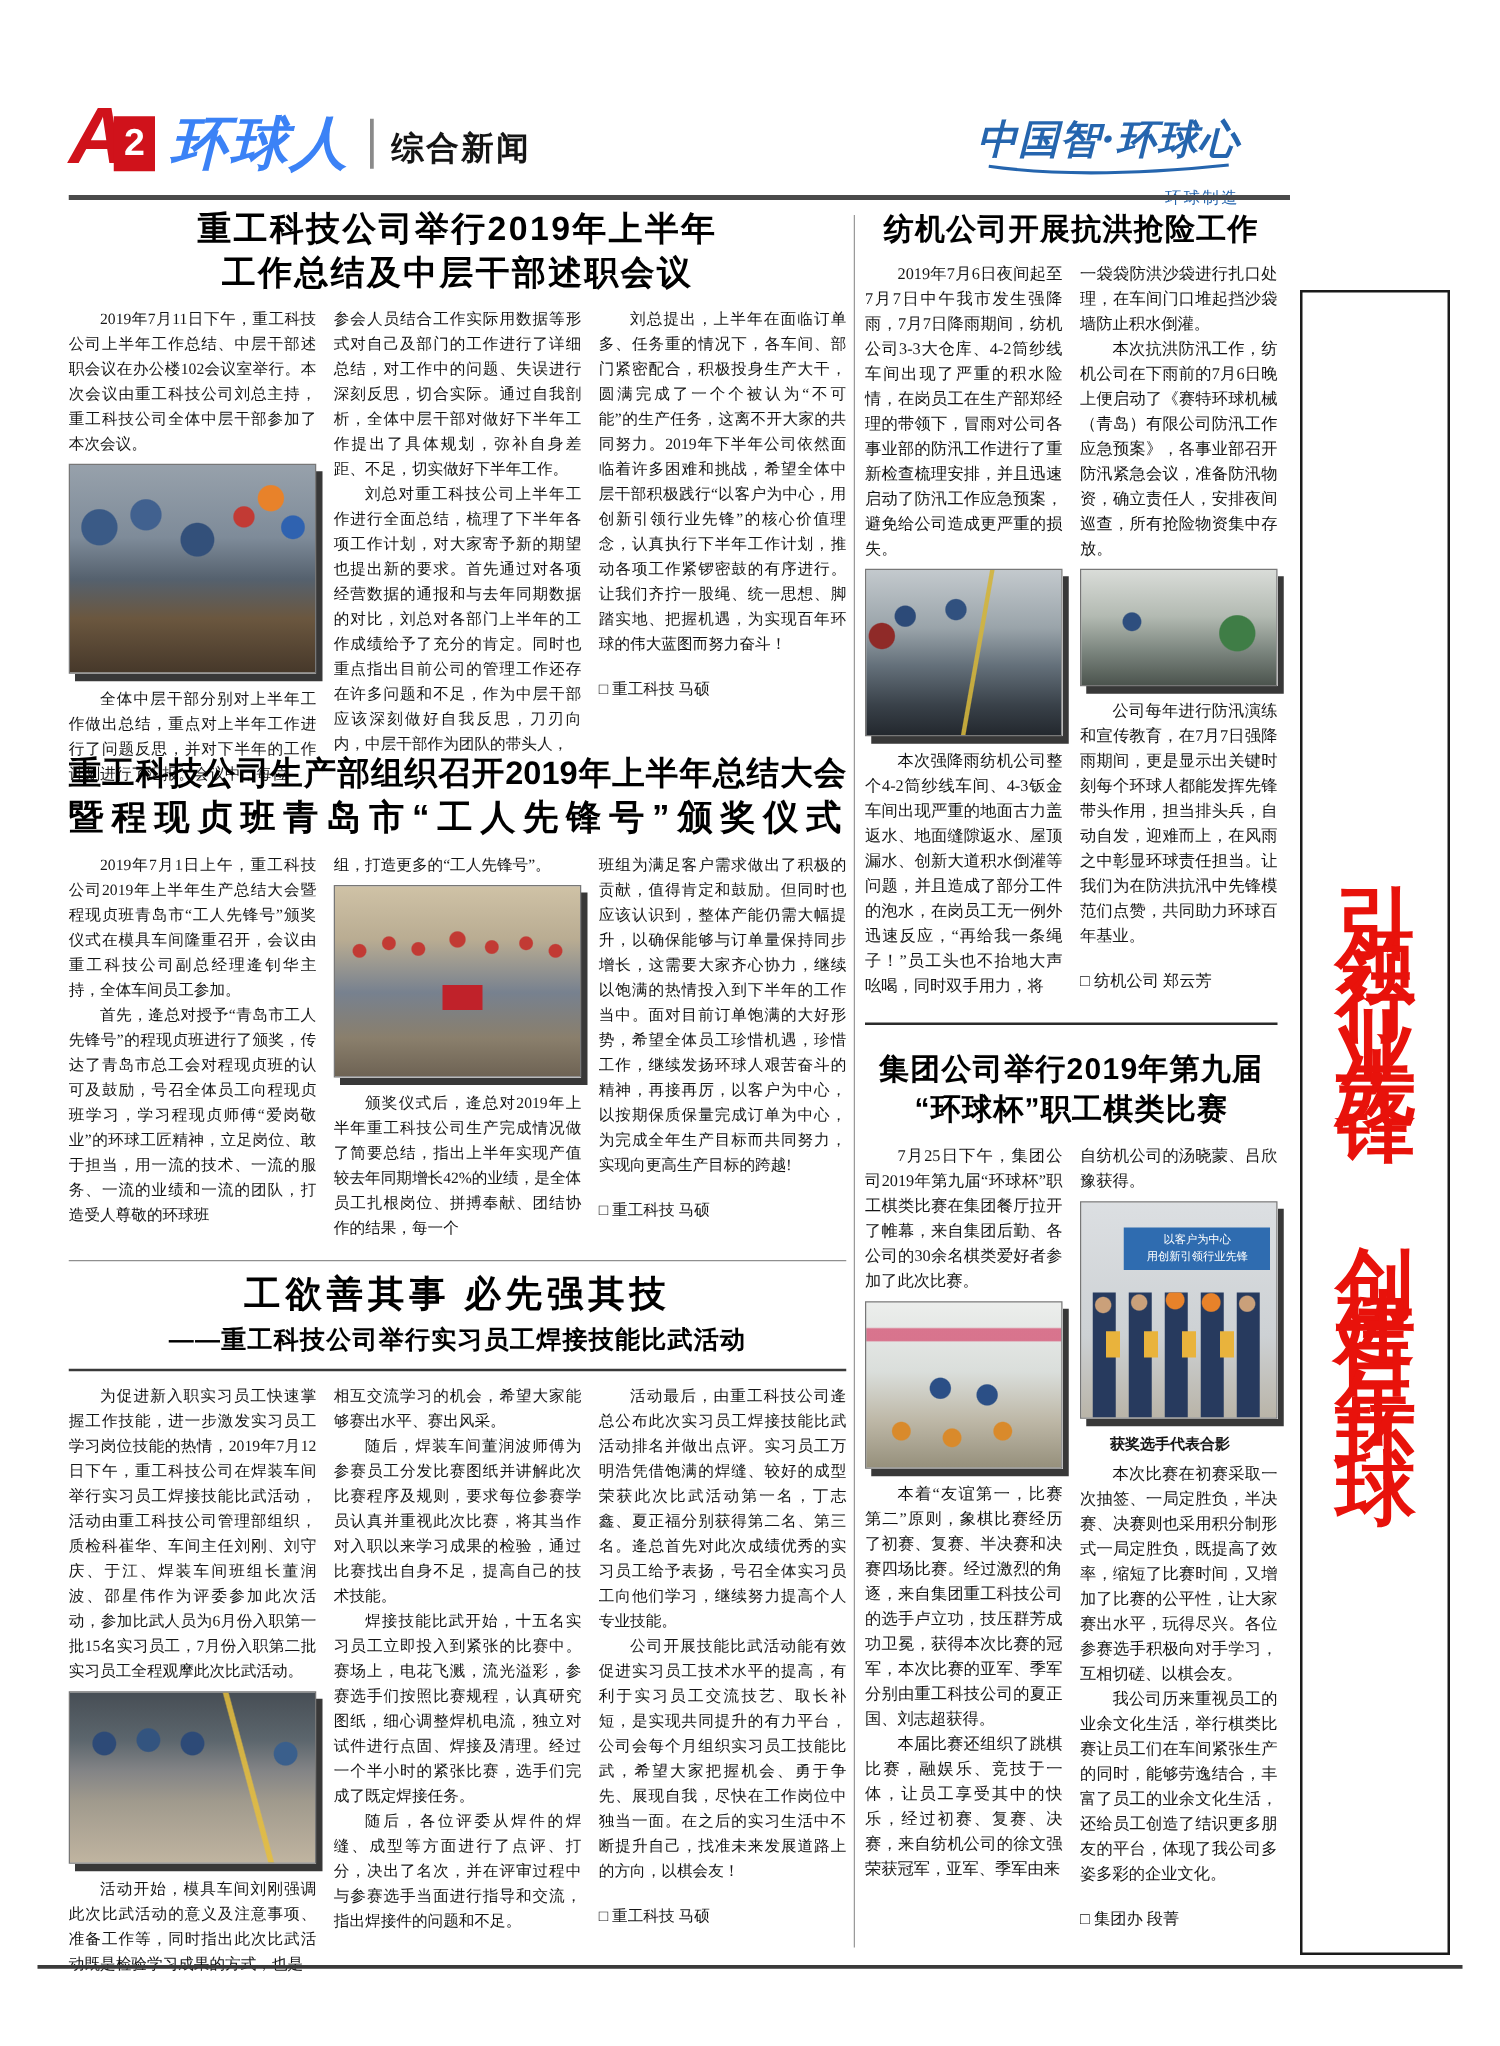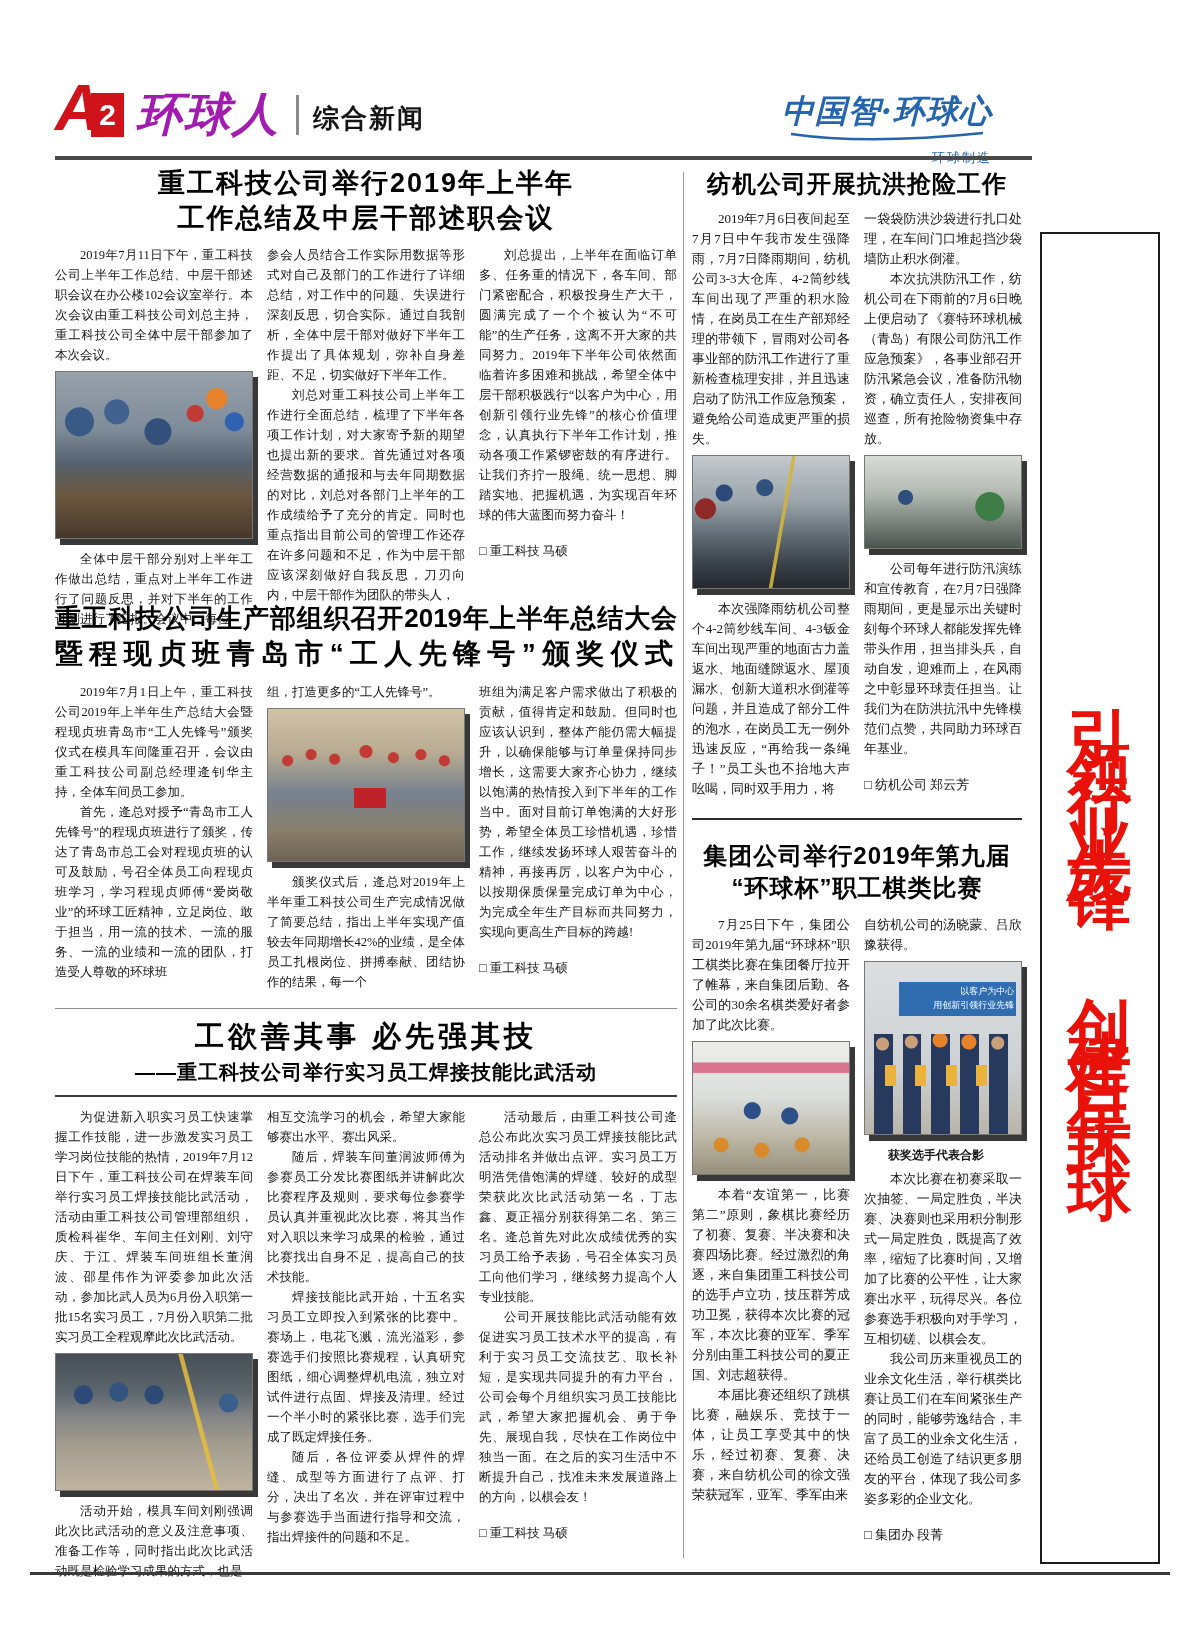--- a/index.html
+++ b/index.html
@@ -6,21 +6,21 @@
   #page{position:relative;width:1200px;height:1637px;background:#fff;overflow:hidden;
         font-family:"Liberation Serif","DejaVu Serif",serif;color:#151515;}
 
   
   .header{position:absolute;left:55px;top:78px;width:977px;height:80px;}
   .brand{position:absolute;left:0;top:0;display:flex;align-items:flex-end;}
   .logo-a{font-family:"Liberation Sans","DejaVu Sans",sans-serif;font-weight:900;font-style:italic;
           font-size:64px;line-height:.95;color:#d0121b;}
   .logo-2{display:inline-block;background:#d0121b;color:#fff;font-family:"Liberation Sans",sans-serif;
           font-weight:900;font-size:30px;line-height:1;padding:7px 8px;margin-left:-10px;margin-bottom:2px;}
-  .brand-name{color:#a21caf;font-family:"DejaVu Serif",serif;font-weight:700;font-style:italic;
+  .brand-name{color:#3b82f6;font-family:"DejaVu Serif",serif;font-weight:700;font-style:italic;
           font-size:46px;line-height:1;margin:0 16px 2px 12px;letter-spacing:2px;}
   .brand-div{width:3px;height:40px;background:#8a8a8a;margin:0 14px 4px 0;}
   .section-label{font-family:"Liberation Sans","DejaVu Sans",sans-serif;font-weight:900;
           font-size:26px;line-height:1;margin-bottom:8px;letter-spacing:2px;}
   .slogan-box{position:absolute;right:40px;top:16px;text-align:center;}
   .slogan{color:#2565ae;font-family:"DejaVu Serif",serif;font-weight:700;font-style:italic;
           font-size:32px;line-height:1.1;letter-spacing:1px;}
   .slogan-sub{color:#2565ae;font-size:13px;text-align:right;letter-spacing:2px;margin-top:2px;}
   .header-rule{position:absolute;left:55px;top:156px;width:977px;height:4px;background:#4a4a4a;}
 
@@ -48,21 +48,21 @@
 
   .a1{left:55px;top:166px;width:622px;}
   .a1 .t{font-size:27px;line-height:1.28;text-align:center;letter-spacing:2px;}
 
   .a3{left:55px;top:602px;width:622px;}
   .a3 .t1{font-size:26px;line-height:1.3;text-align:justify;text-align-last:justify;}
   .a3 .t2{font-size:28px;line-height:1.3;text-align:justify;text-align-last:justify;letter-spacing:4px;}
 
   .a4{left:55px;top:1008px;width:622px;border-top:1px solid #8f8f8f;padding-top:10px;}
   .a4 .title-block{border-bottom:2px solid #3a3a3a;padding-bottom:9px;}
-  .a4 .t1{font-size:29px;line-height:1.2;text-align:center;letter-spacing:4px;}
+  .a4 .t1{font-size:29px;line-height:1.2;text-align:center;letter-spacing:4px;font-family:Liberation Serif, serif;}
   .a4 .t2{font-size:20px;line-height:1.4;text-align:center;letter-spacing:1px;margin-top:4px;}
 
   .a2{left:692px;top:168px;width:330px;}
   .a2 .t{font-size:24px;line-height:1.3;text-align:center;letter-spacing:1px;}
 
   .a5{left:692px;top:826px;width:330px;padding-top:14px;}
   .a5 .t{font-size:24px;line-height:1.35;text-align:center;letter-spacing:1px;}
 
   .caption{font-family:Liberation Sans, sans-serif;font-weight:700;
            font-size:12px;text-indent:2em;margin:2px 0 4px 0;}
@@ -109,21 +109,21 @@
     linear-gradient(180deg, transparent 15%, rgba(214,96,126,.85) 16% 23%, transparent 24%),
     radial-gradient(circle at 18% 78%, #d98a2b 0 7px, transparent 8px),
     radial-gradient(circle at 44% 82%, #d98a2b 0 7px, transparent 8px),
     radial-gradient(circle at 70% 78%, #d98a2b 0 7px, transparent 8px),
     radial-gradient(circle at 38% 52%, #2b4f86 0 8px, transparent 9px),
     radial-gradient(circle at 62% 56%, #2b4f86 0 8px, transparent 9px),
     linear-gradient(180deg,#eceeec 0%,#dadedb 42%,#bdb7a6 72%,#96907c 100%);}
   .ph-winners{height:172px;background:linear-gradient(180deg,#dcdfe2 0%,#cdd1d4 62%,#b9b4a8 100%);}
   .winners-banner{position:absolute;left:22%;right:3%;top:12%;background:#2f6cb0;color:#fff;
     font-family:"Liberation Sans","DejaVu Sans",sans-serif;font-size:9px;line-height:1.55;
-    text-align:right;padding:3px 2px;}
+    text-align:center;padding:3px 2px;}
   .winners-figs{position:absolute;left:4%;bottom:0;width:92%;height:58%;background-repeat:no-repeat;background:
     radial-gradient(circle at 8% 10%, #caa07a 0 6px, transparent 7px),
     radial-gradient(circle at 28% 8%, #caa07a 0 6px, transparent 7px),
     radial-gradient(circle at 48% 6%, #e8822a 0 7px, transparent 8px),
     radial-gradient(circle at 68% 8%, #e8822a 0 7px, transparent 8px),
     radial-gradient(circle at 88% 9%, #caa07a 0 6px, transparent 7px),
     linear-gradient(90deg, transparent 0 2%, #273a5e 2% 15%, transparent 15% 22%, #273a5e 22% 35%,
       transparent 35% 42%, #273a5e 42% 55%, transparent 55% 62%, #273a5e 62% 75%,
       transparent 75% 82%, #273a5e 82% 95%, transparent 95%);
     background-size:100% 100%,100% 100%,100% 100%,100% 100%,100% 100%,100% 82%;

